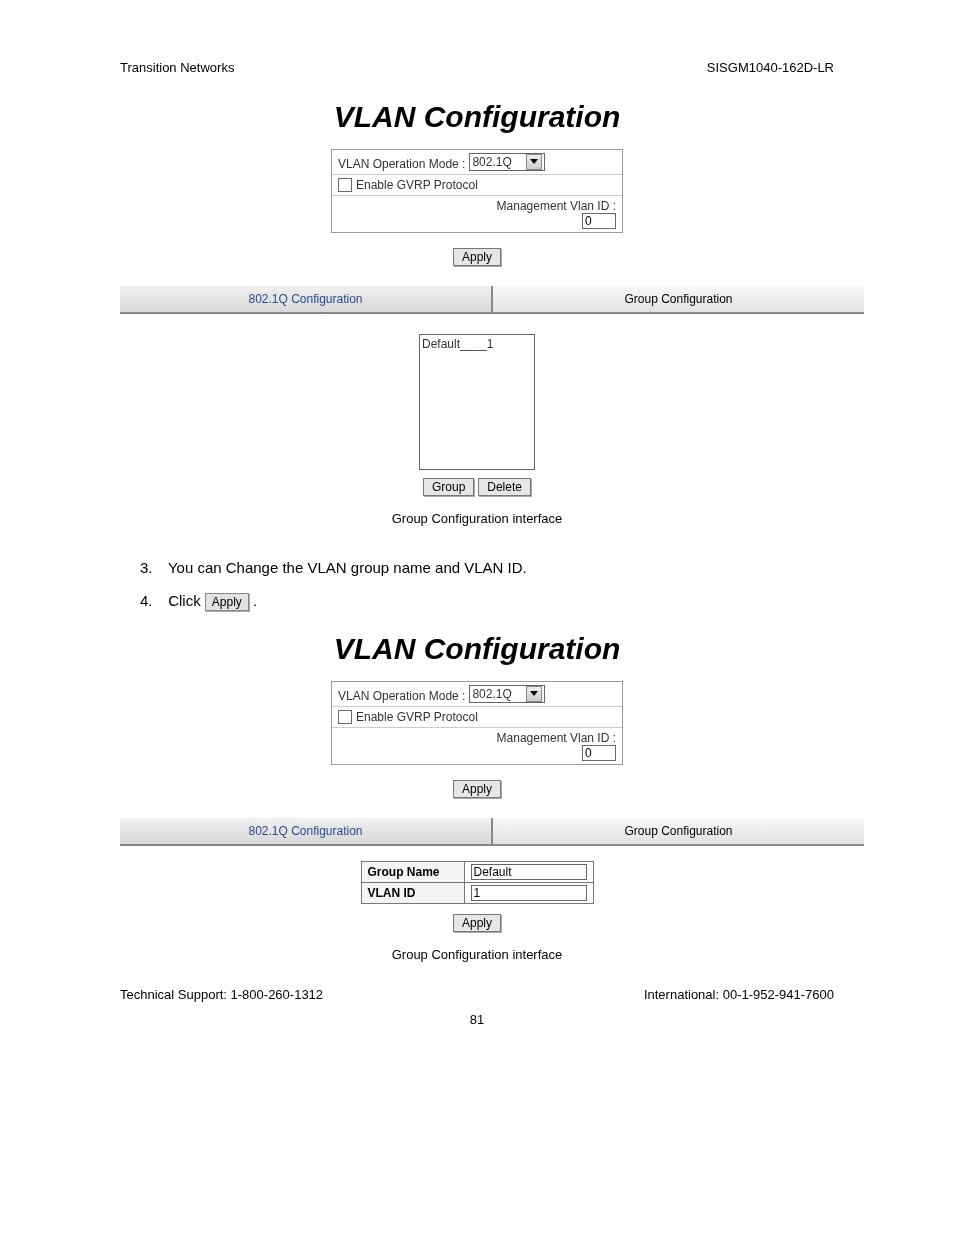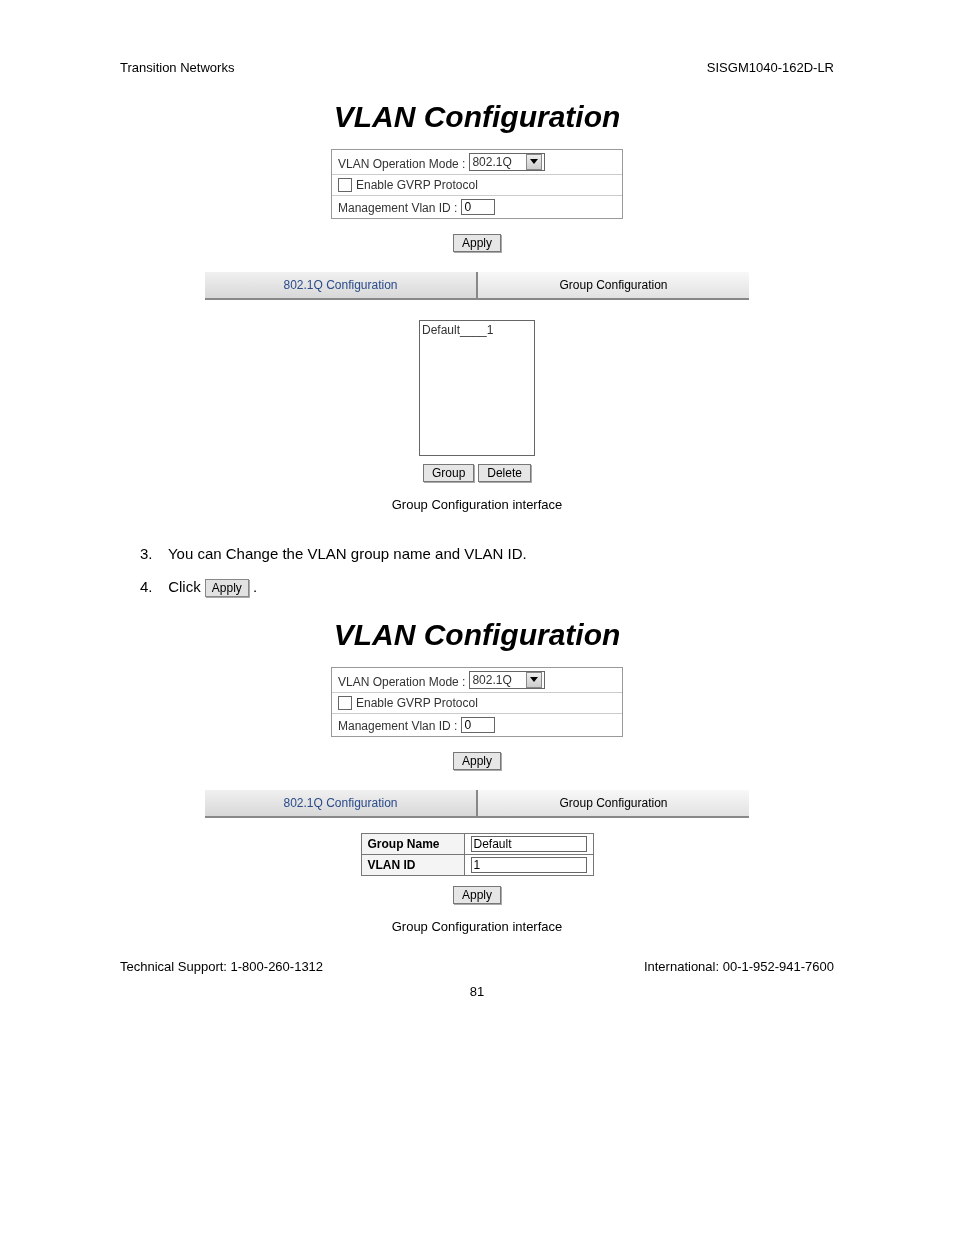--- a/index.html
+++ b/index.html
@@ -33,21 +33,21 @@
     font-family: Verdana, sans-serif;
     font-size: 12px;
     color: #333;
   }
   .config-row {
     border-bottom: 1px solid #ccc;
     padding: 3px 6px;
     display: flex;
     align-items: flex-end;
   }
-  .config-row:last-child { border-bottom: none; }
+  .config-row:last-child { border-bottom: none; flex-direction: column; }
   .select-box {
     border: 1px solid #666;
     background: #fff;
     font-size: 12px;
     padding: 0 2px;
     display: inline-flex;
     align-items: center;
     margin-left: 4px;
     width: 70px;
     justify-content: space-between;
@@ -91,21 +91,21 @@
     padding: 1px 8px;
     cursor: pointer;
     box-shadow: 1px 1px 0 #aaa;
   }
   .btn-center {
     text-align: center;
     margin: 15px 0;
   }
   .tab-row {
     display: flex;
-    width: 544px;
+    width: 744px;
     margin: 20px auto 0 auto;
     border-bottom: 2px solid #888;
   }
   .tab {
     flex: 1;
     text-align: center;
     padding: 6px 0;
     font-family: Verdana, sans-serif;
     font-size: 12px;
     background: linear-gradient(#f0f0f0,#d8d8d8);

